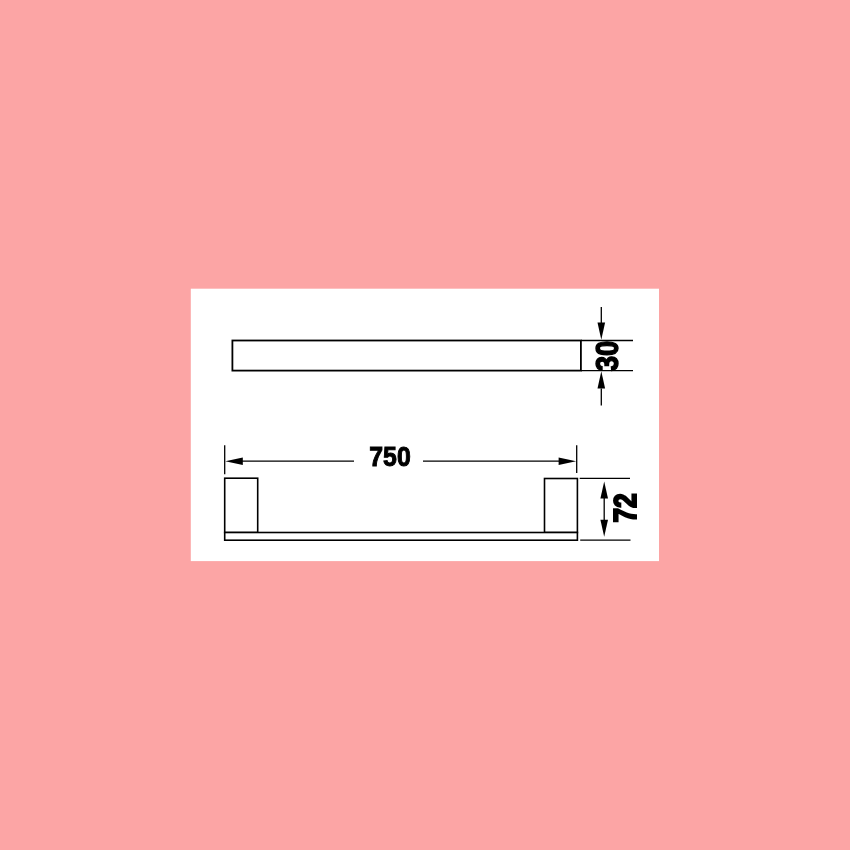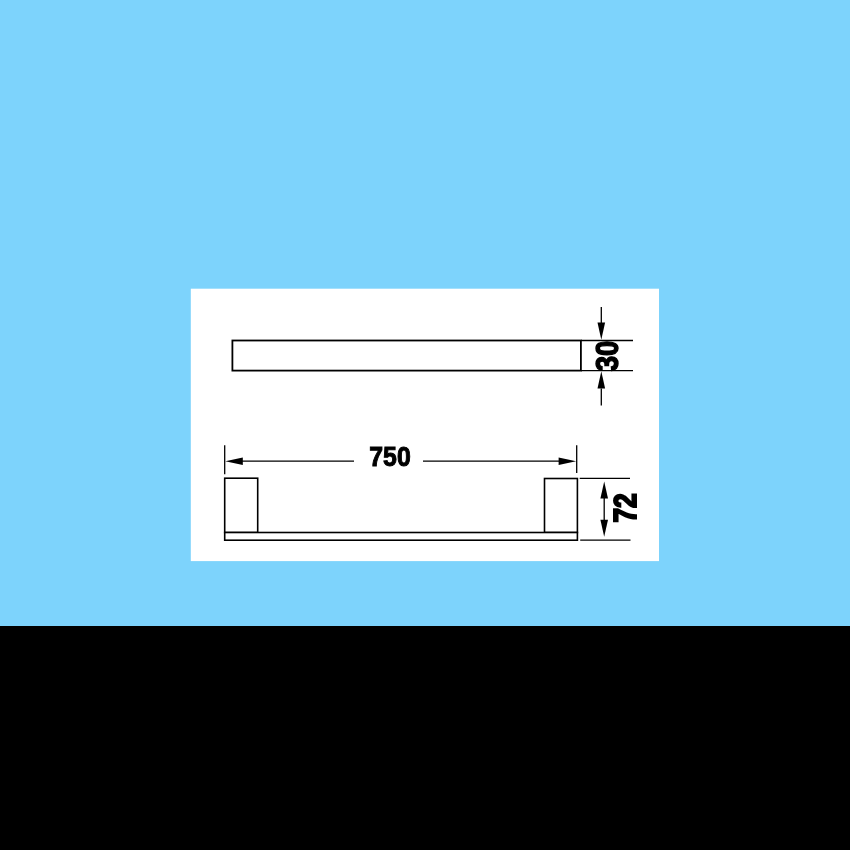--- a/index.html
+++ b/index.html
@@ -1,16 +1,16 @@
 <!DOCTYPE html>
 <html><head>
 <meta charset="utf-8">
 <style>
   html,body{margin:0;padding:0;background:#000;}
-  #canvas{position:relative;width:850px;height:626px;background:#7dd3fc;overflow:hidden;}
+  #canvas{position:relative;width:850px;height:850px;background:#fca5a5;overflow:hidden;}
   svg{position:absolute;left:0;top:0;}
   text{font-family:"Liberation Sans", sans-serif;font-weight:bold;fill:#000;}
 </style>
 </head>
 <body>
 <div id="canvas">
 <svg width="850" height="850" viewBox="0 0 850 850">
 
   <rect x="190.8" y="288.7" width="468.2" height="272.4" fill="#ffffff"></rect>
 

